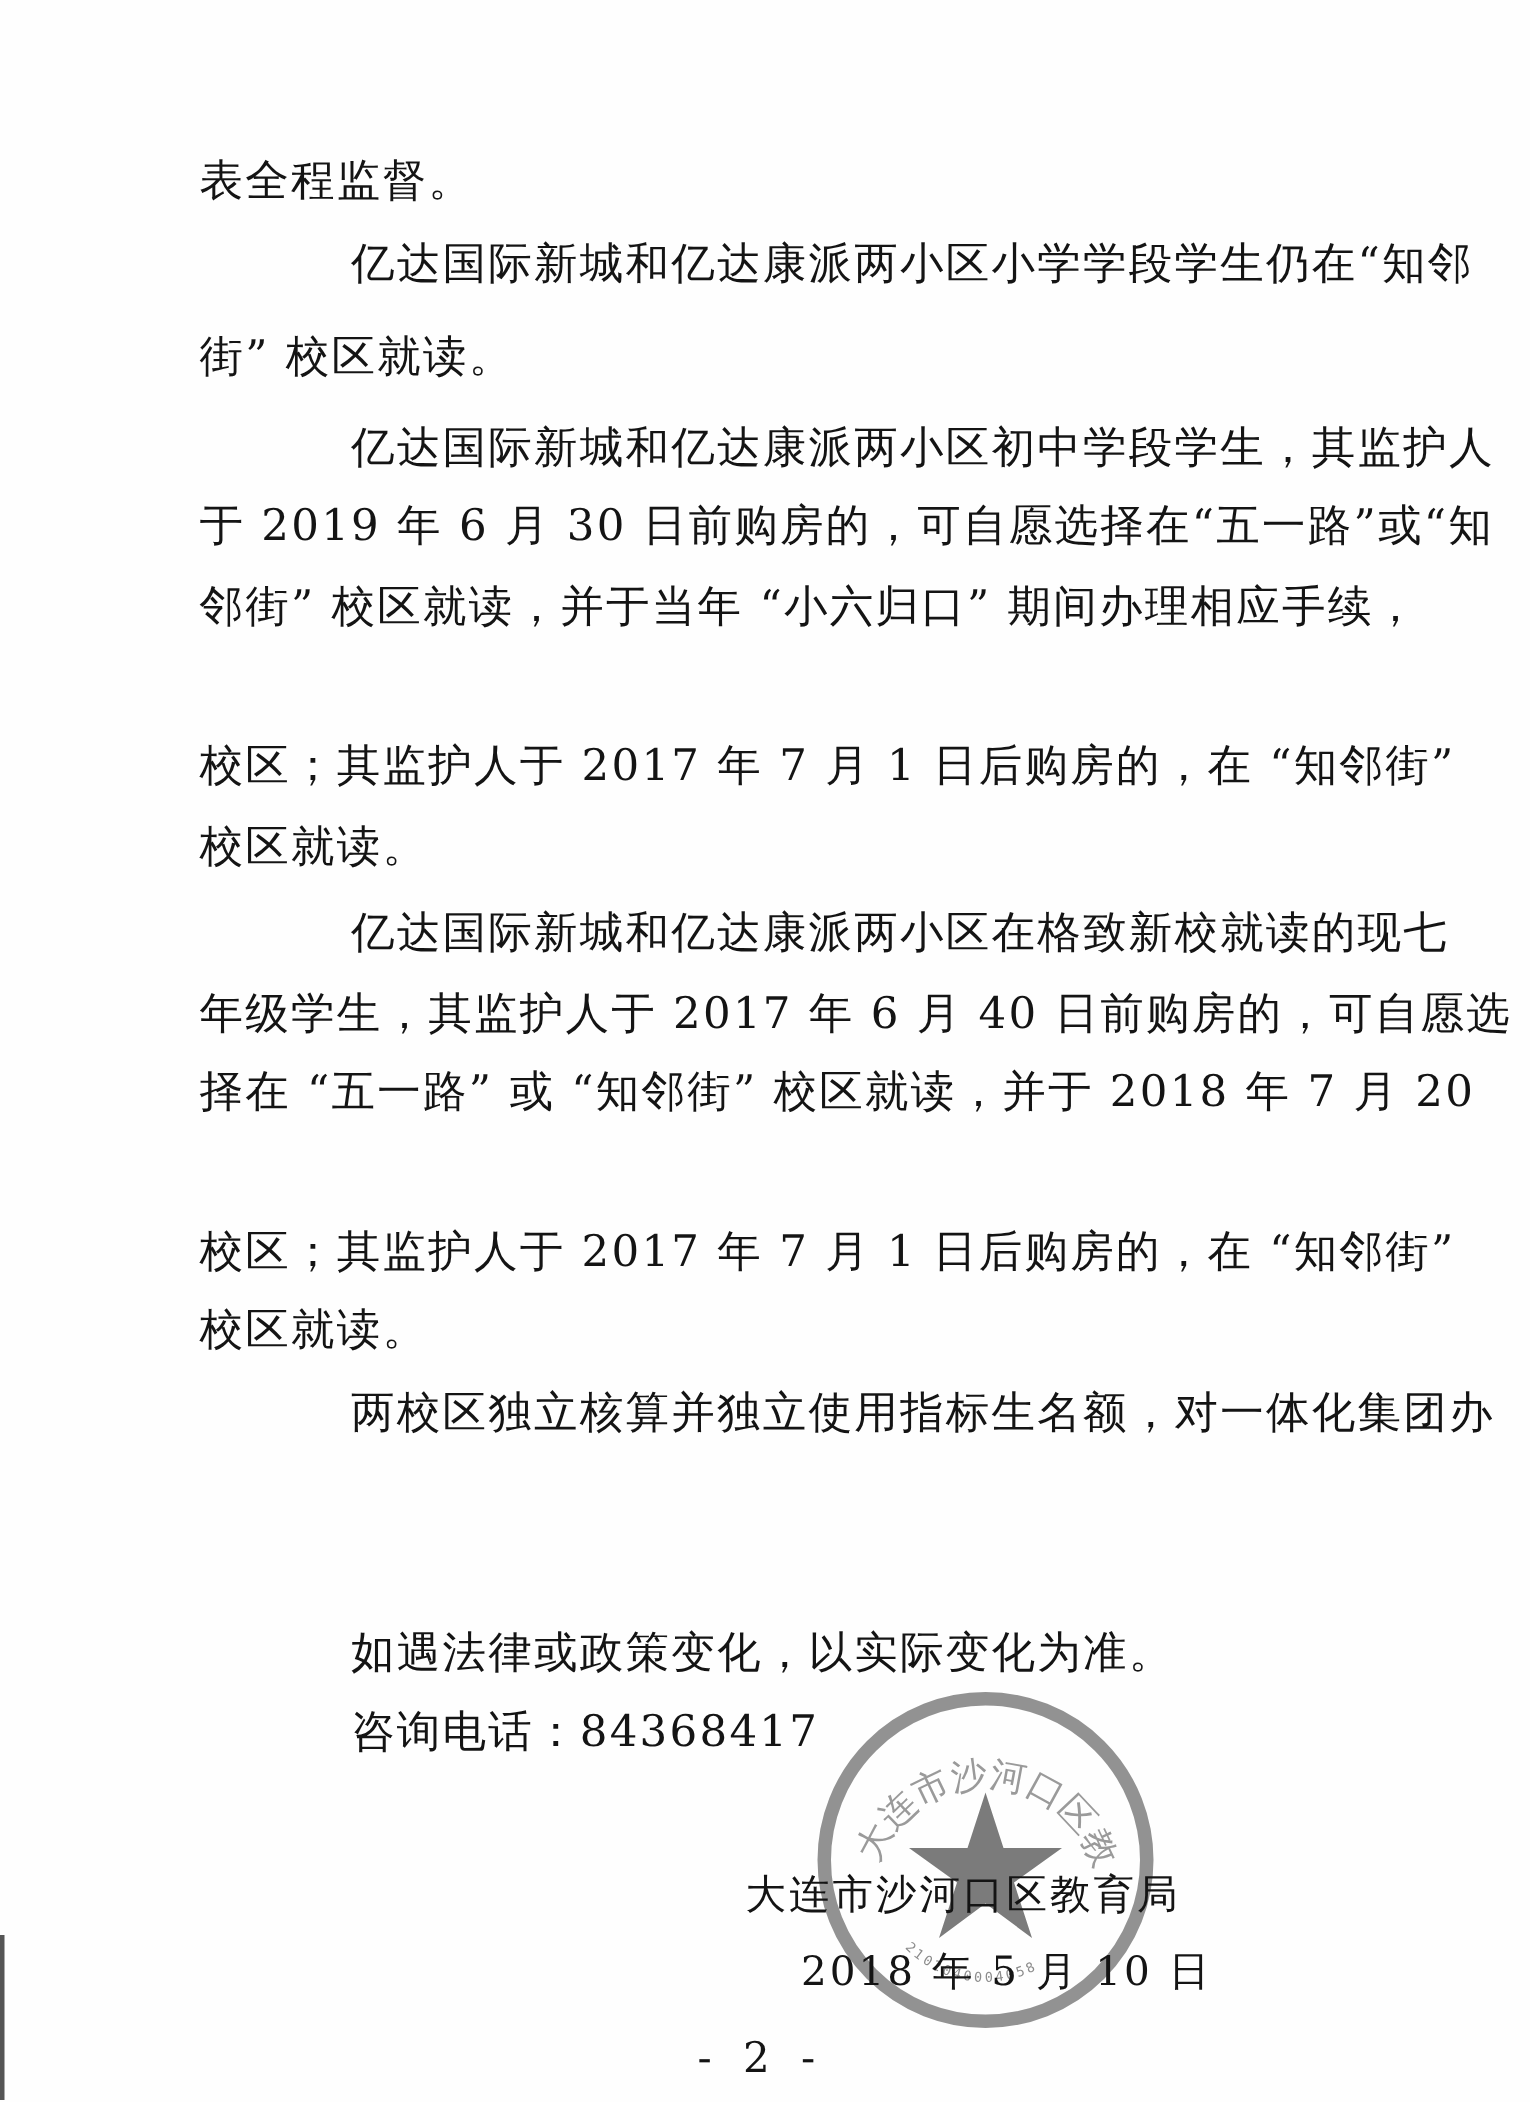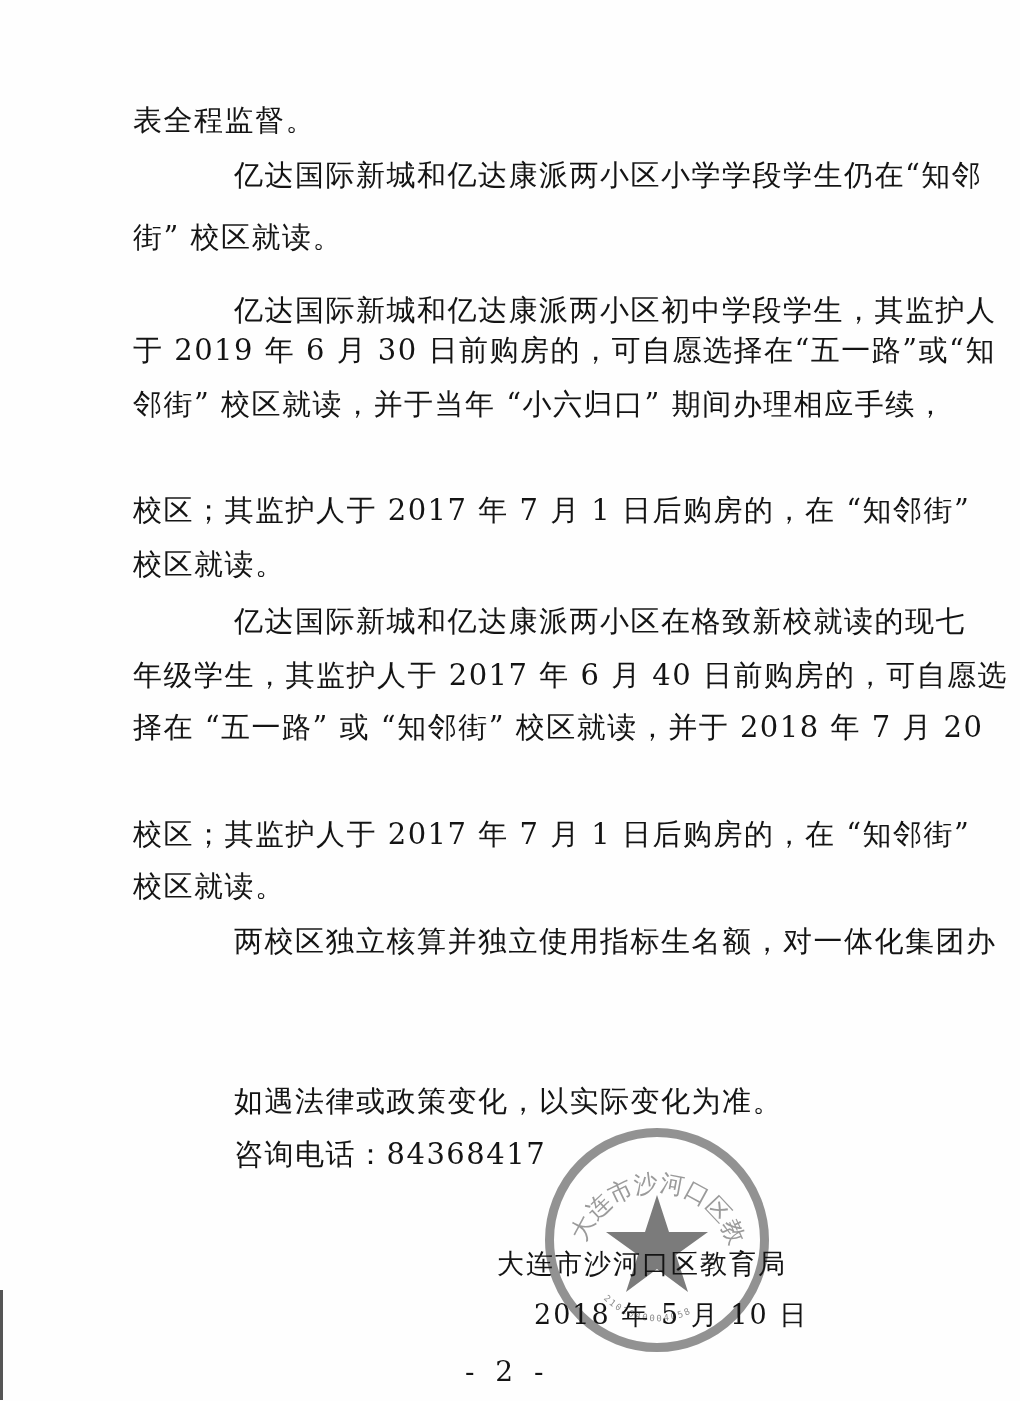--- a/index.html
+++ b/index.html
@@ -18,21 +18,21 @@
 </style>
 </head>
 <body>
 
 <div class="page">
 
   <div class="line" style="top:103px">表全程监督。</div>
   <div class="line indent" style="top:158px">亿达国际新城和亿达康派两小区小学学段学生仍在“知邻</div>
   <div class="line" style="top:220px">街” 校区就读。</div>
 
-  <div class="line indent" style="top:293px">亿达国际新城和亿达康派两小区初中学段学生，其监护人</div>
+  <div class="line indent" style="top:281px">亿达国际新城和亿达康派两小区初中学段学生，其监护人</div>
   <div class="line" style="top:333px">于 2019 年 6 月 30 日前购房的，可自愿选择在“五一路”或“知</div>
   <div class="line" style="top:387px">邻街” 校区就读，并于当年 “小六归口” 期间办理相应手续，</div>
   <div class="line" style="top:493px">校区；其监护人于 2017 年 7 月 1 日后购房的，在 “知邻街”</div>
   <div class="line" style="top:547px">校区就读。</div>
 
   <div class="line indent" style="top:604px">亿达国际新城和亿达康派两小区在格致新校就读的现七</div>
   <div class="line" style="top:658px">年级学生，其监护人于 2017 年 6 月 40 日前购房的，可自愿选</div>
   <div class="line" style="top:710px">择在 “五一路” 或 “知邻街” 校区就读，并于 2018 年 7 月 20</div>
   <div class="line" style="top:817px">校区；其监护人于 2017 年 7 月 1 日后购房的，在 “知邻街”</div>
   <div class="line" style="top:869px">校区就读。</div>

